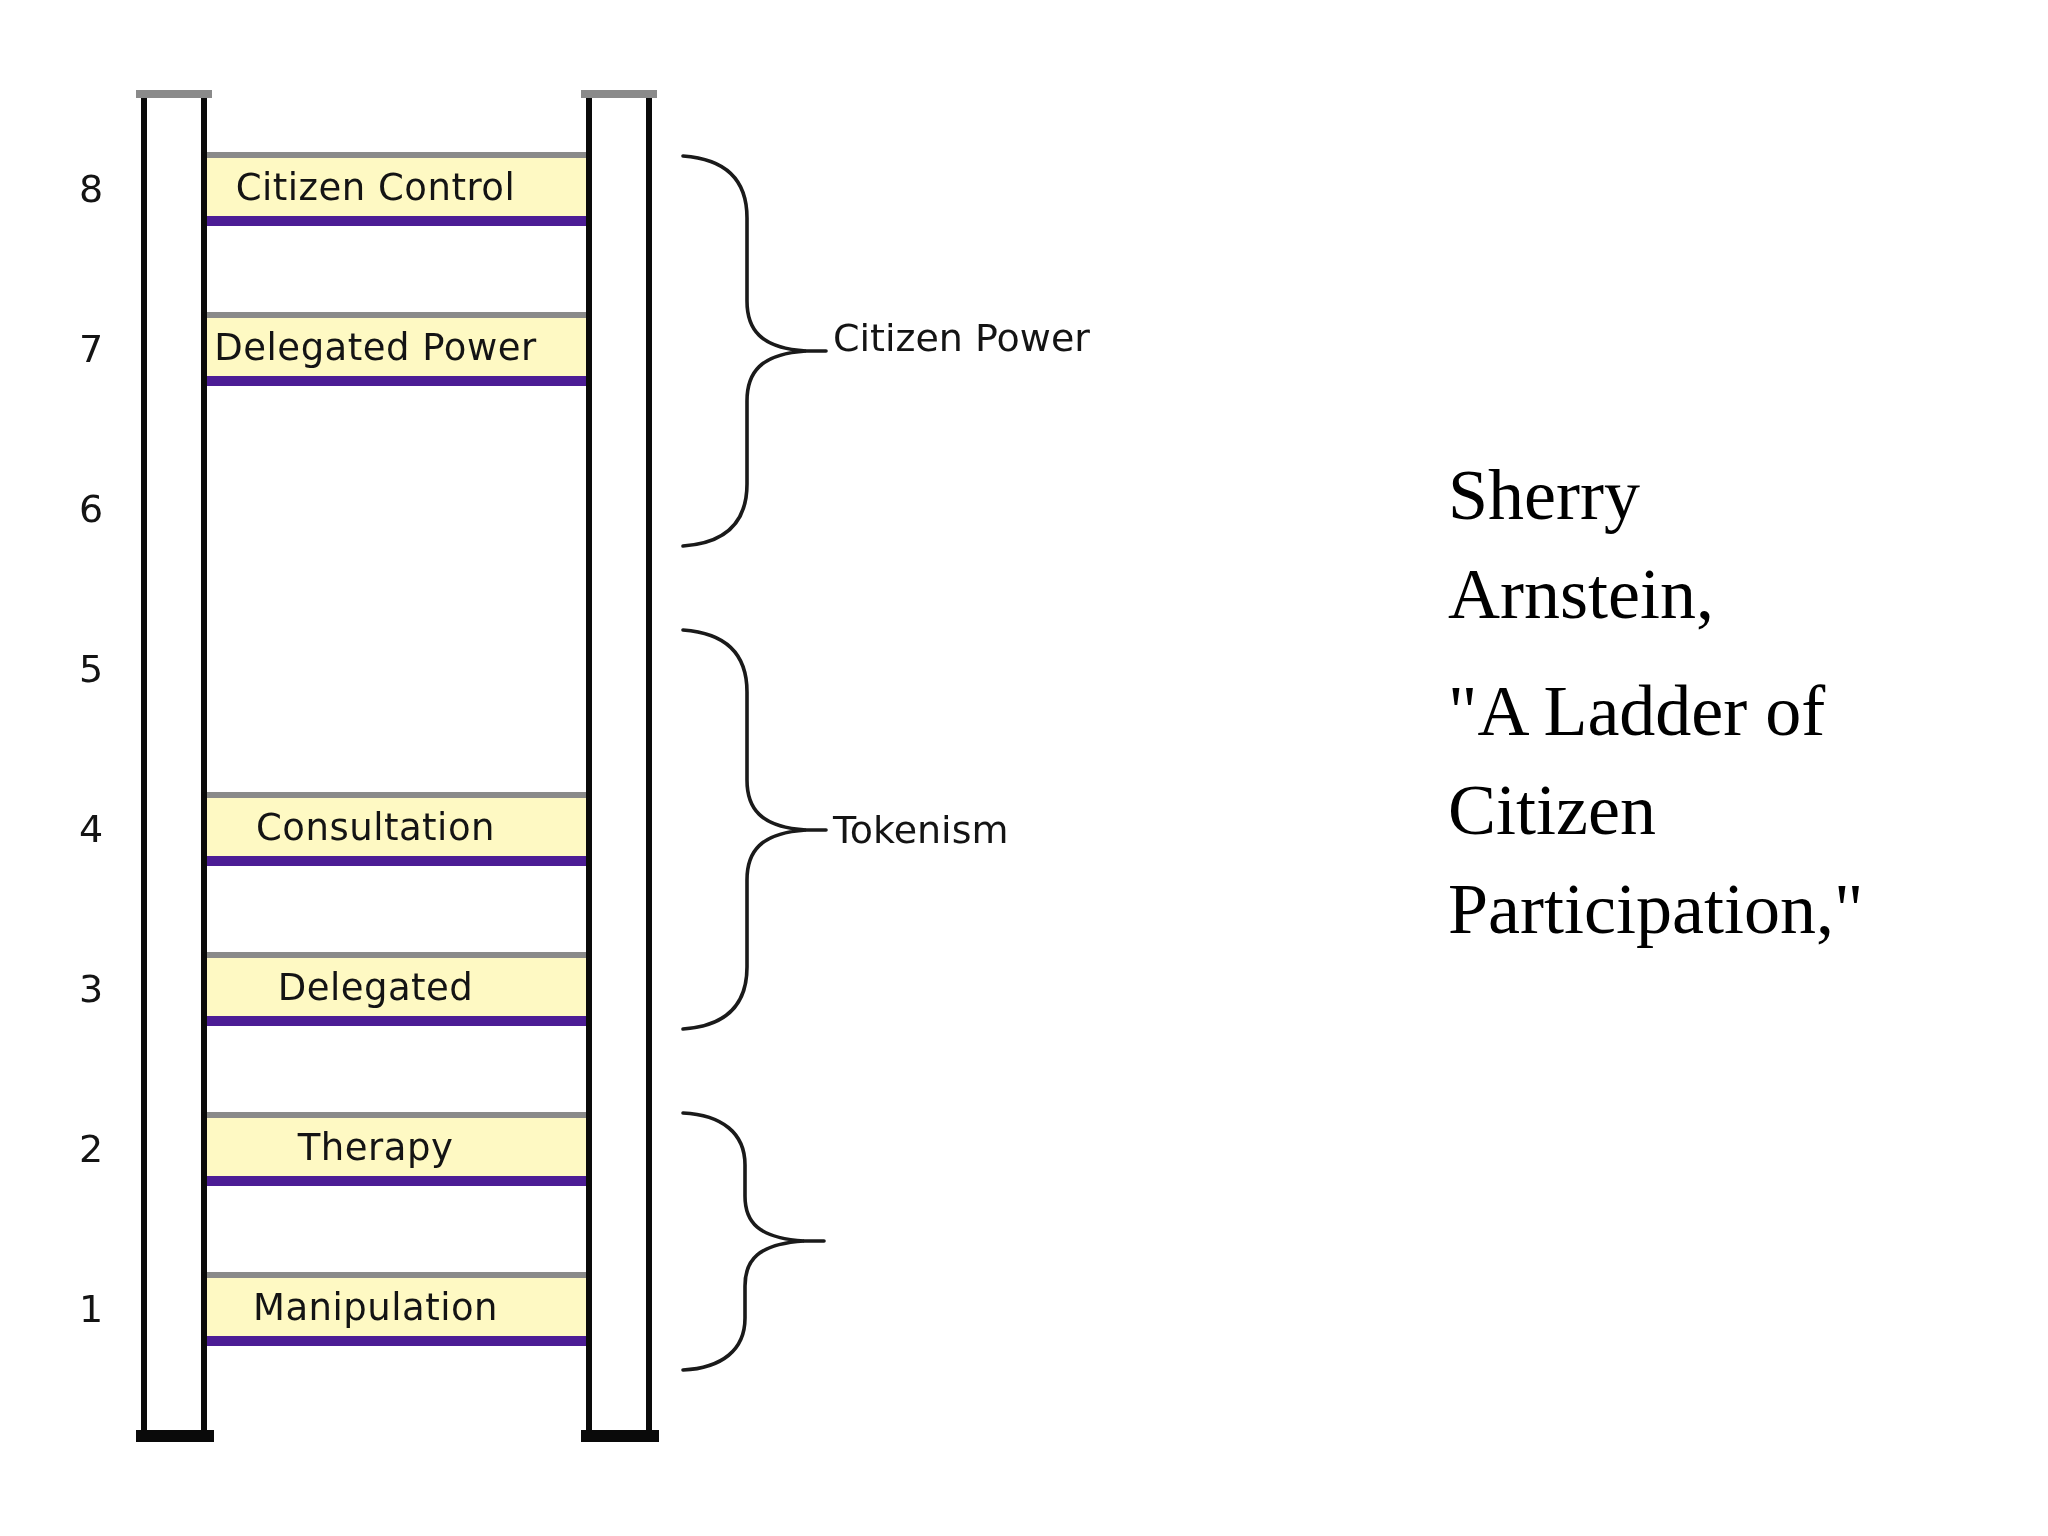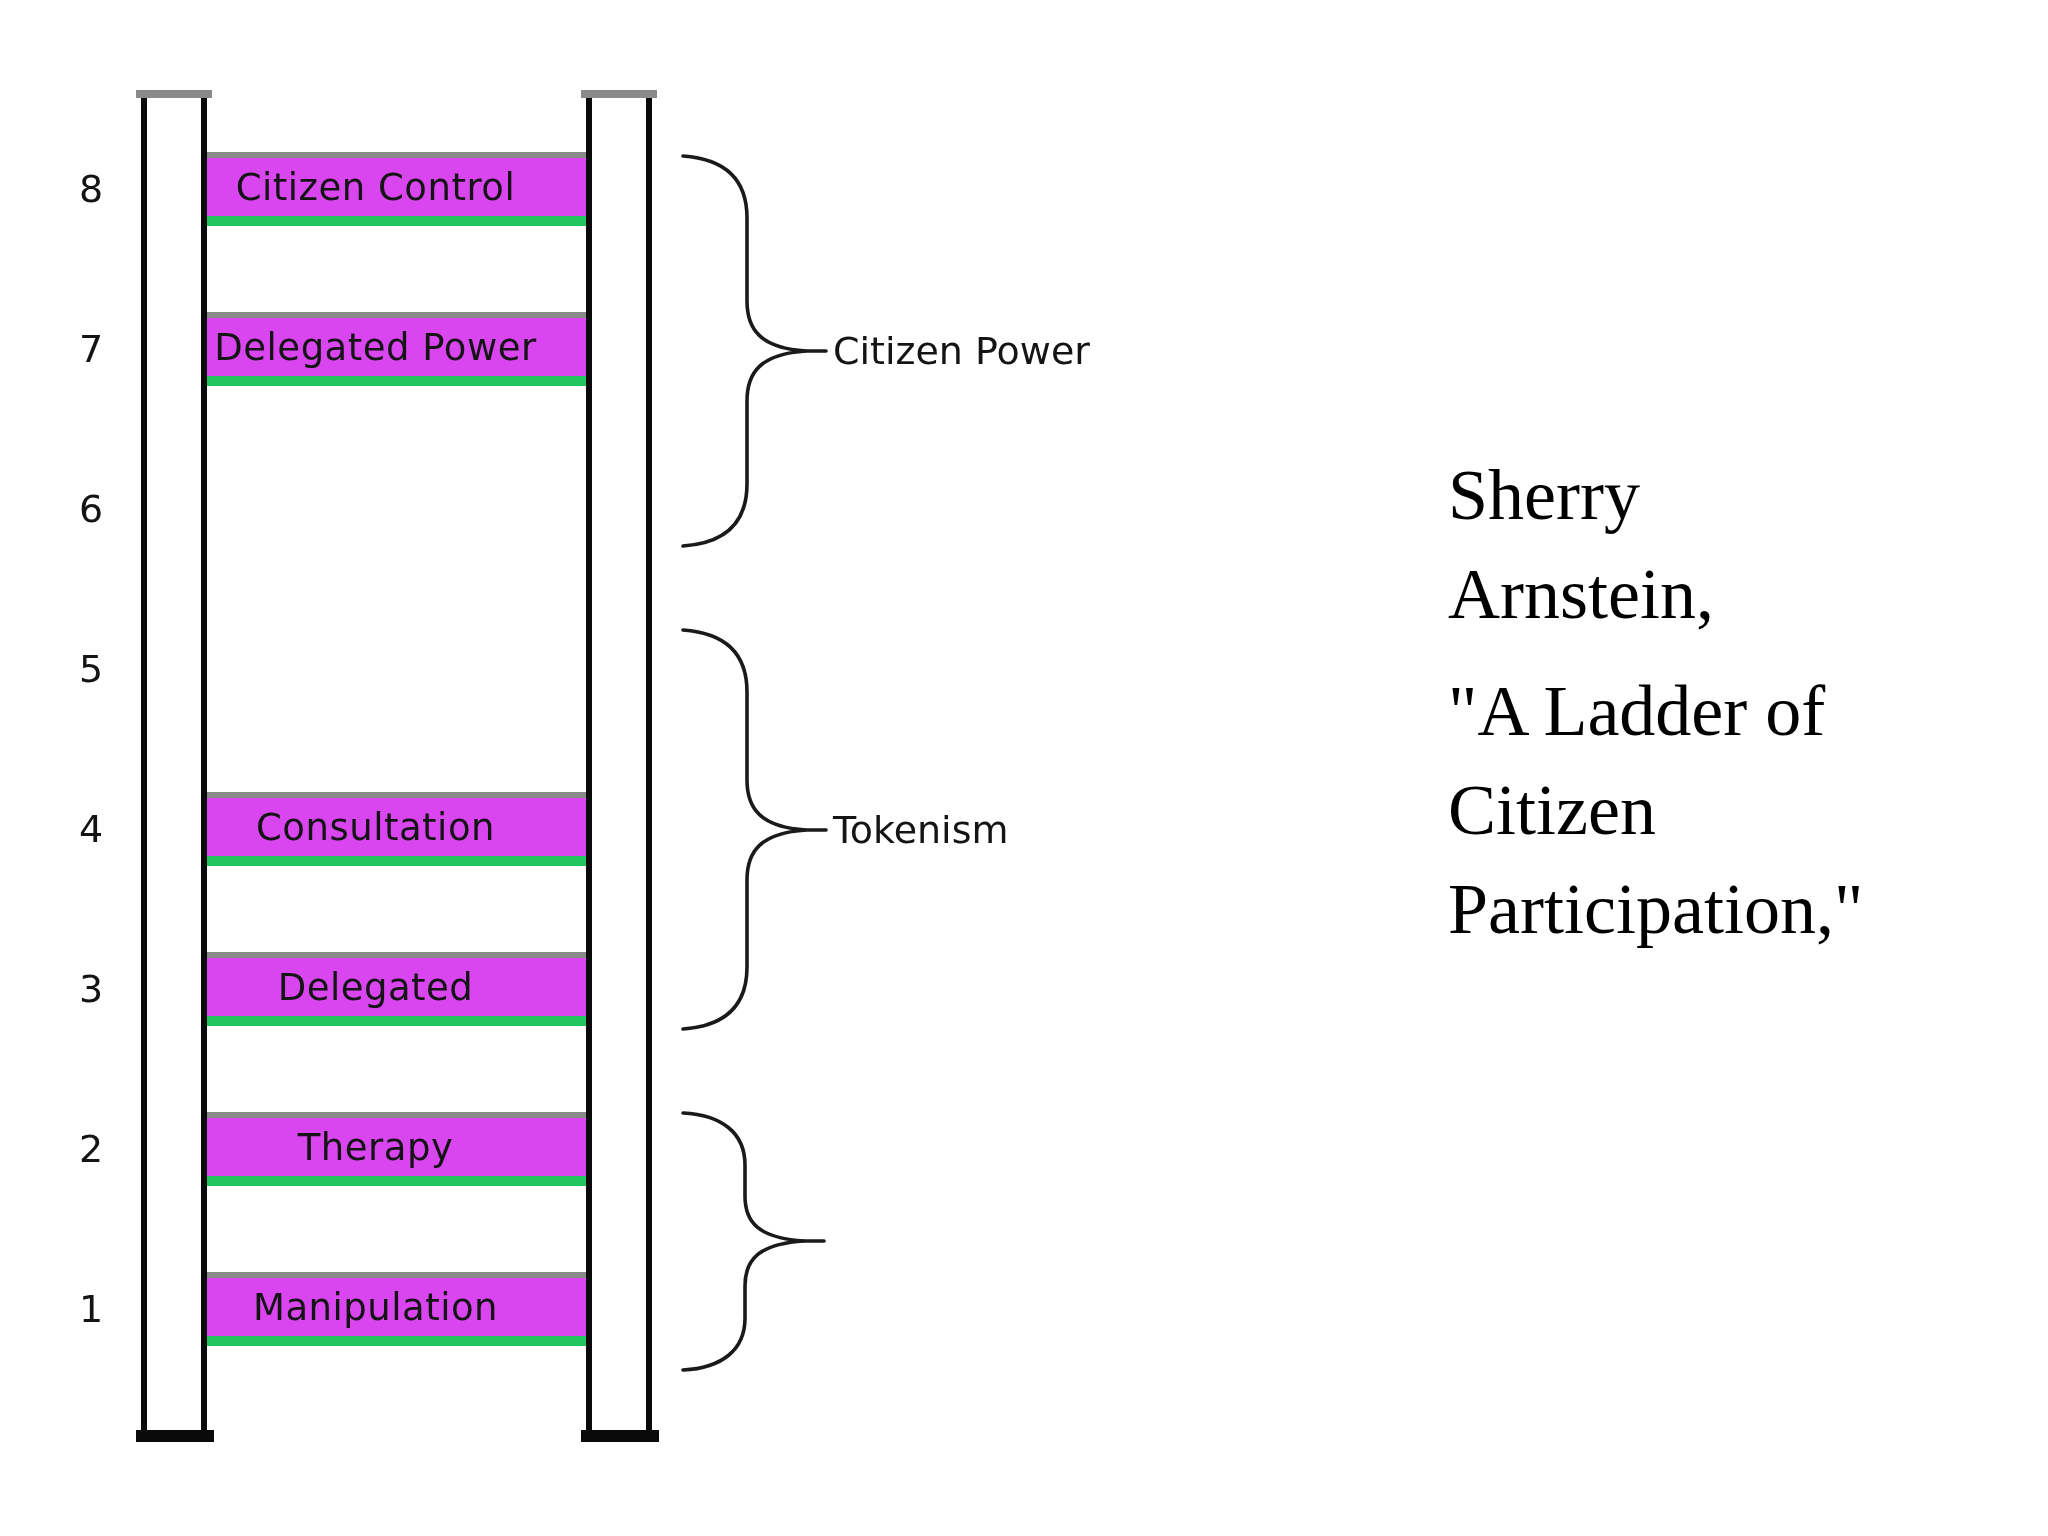--- a/index.html
+++ b/index.html
@@ -48,23 +48,23 @@
   .cap-top-row    { top: 90px; }
   .cap-bottom-row { top: 1430px; }
 
   
   .rung {
     position: absolute;
     left: 207px;
     width: 379px;
     height: 74px;
     box-sizing: border-box;
-    background: #d946ef;
+    background: #fef9c3;
     border-top: 6px solid #8a8a8a;
-    border-bottom: 10px solid #22c55e;
+    border-bottom: 10px solid #4c1d95;
     display: flex;
     align-items: center;
     justify-content: center;
     padding-right: 42px;
   }
   .rung-label {
     font-size: 37px;
     letter-spacing: 0.5px;
     white-space: nowrap;
     color: #141414;
@@ -178,21 +178,21 @@
 
   <svg class="braces-svg" viewBox="0 0 2048 1536" xmlns="http://www.w3.org/2000/svg">
     <path d="M 683 156 C 726 159 747 180 747 218 L 747 301 C 747 329 760 348 806 351 C 760 354 747 373 747 401 L 747 484 C 747 522 726 543 683 546"></path>
     <path d="M 806 351 L 826 351"></path>
     <path d="M 683 630 C 726 633 747 654 747 692 L 747 780 C 747 808 760 827 806 830 C 760 833 747 852 747 880 L 747 967 C 747 1005 726 1026 683 1029"></path>
     <path d="M 806 830 L 826 830"></path>
     <path d="M 683 1113 C 722 1115 745 1133 745 1165 L 745 1196 C 745 1222 758 1238 804 1241 C 758 1244 745 1260 745 1286 L 745 1318 C 745 1350 722 1368 683 1370"></path>
     <path d="M 804 1241 L 824 1241"></path>
   </svg>
 
-  <div class="brace-label" style="top:327px">Citizen Power</div>
+  <div class="brace-label" style="top:314px">Citizen Power</div>
   <div class="brace-label" style="top:806px">Tokenism</div>
 
   <div class="citation citation-large citation-author">
     <div>Sherry</div>
     <div>Arnstein,</div>
   </div>
   <div class="citation citation-large citation-title">
     <div>"A Ladder of</div>
     <div>Citizen</div>
     <div>Participation,"</div>

